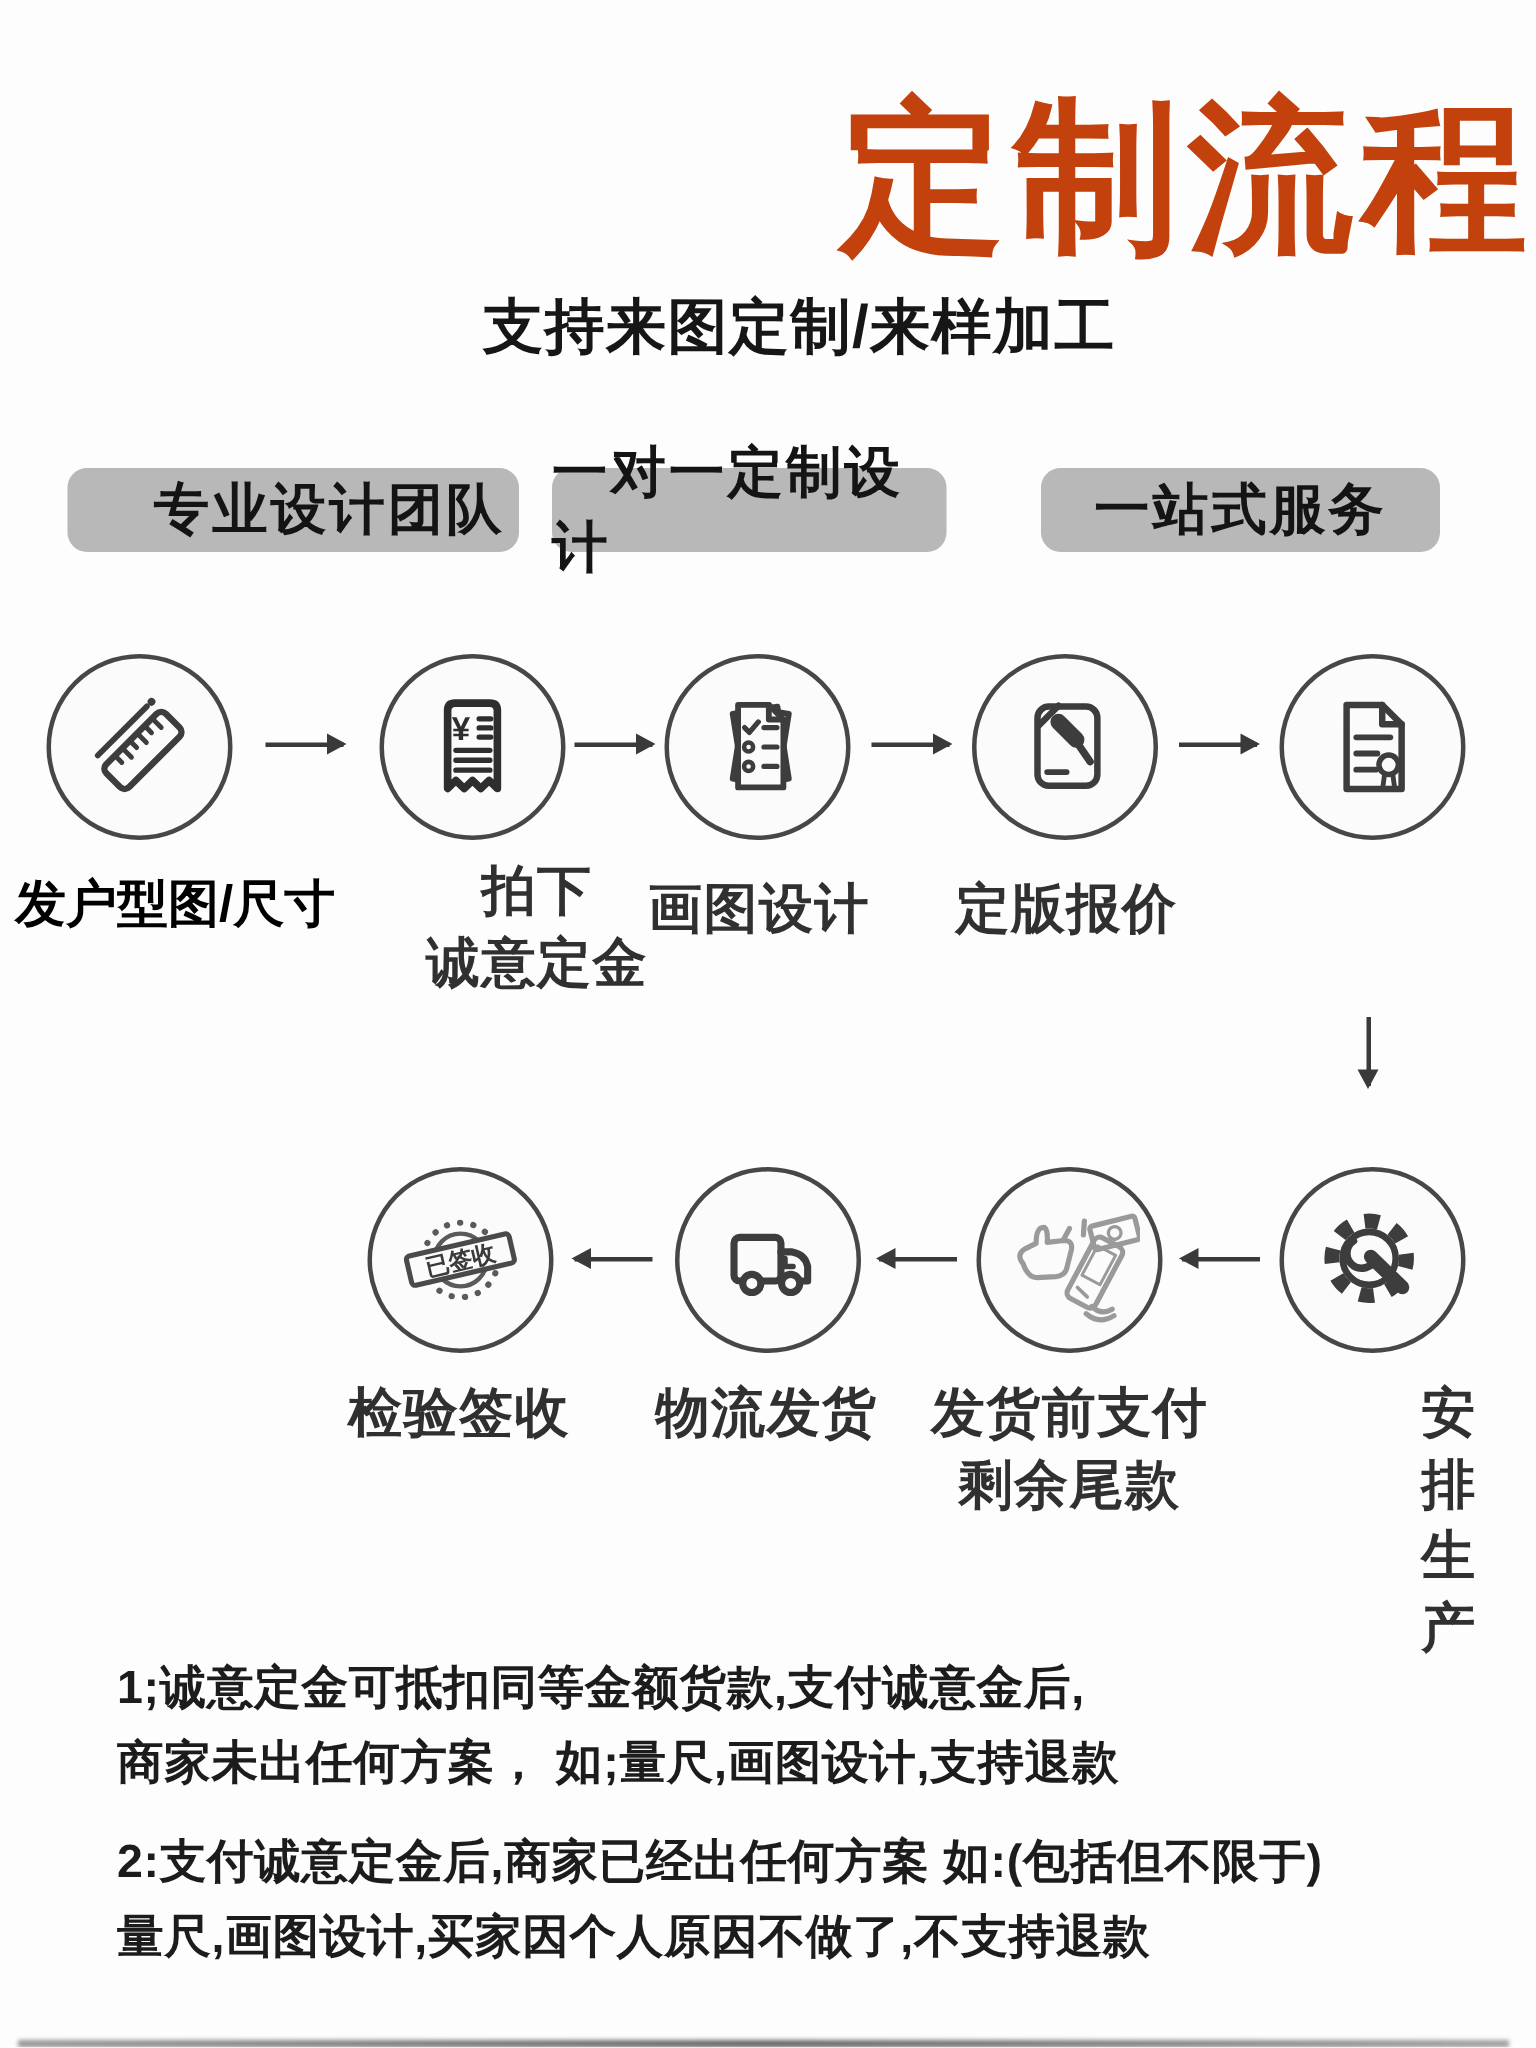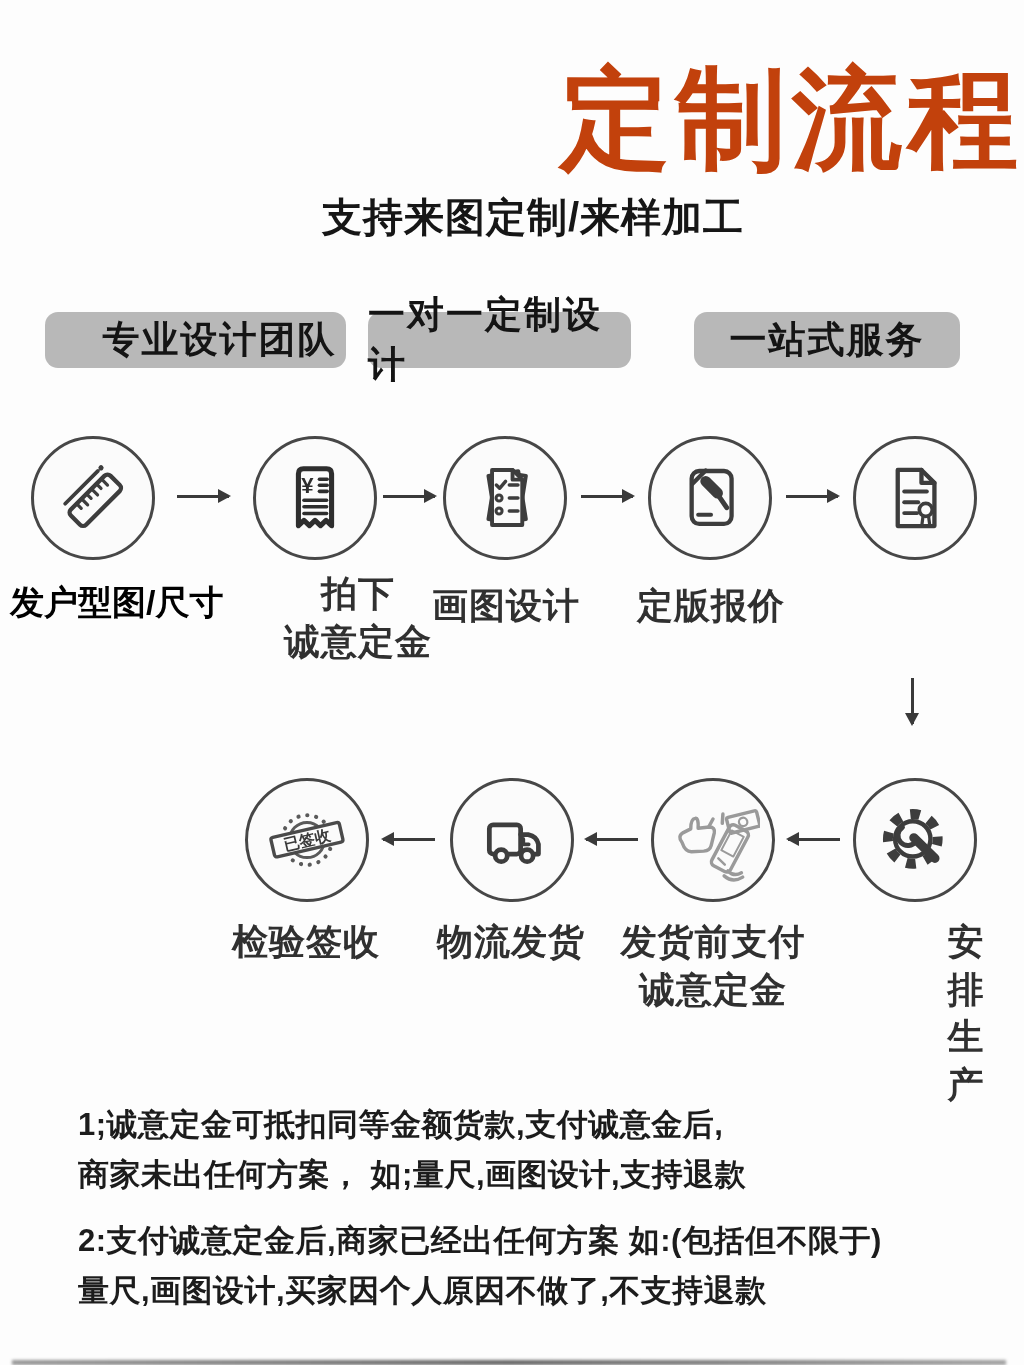--- a/index.html
+++ b/index.html
@@ -204,21 +204,21 @@
       <circle cx="38" cy="38" r="14.5" stroke-width="2.4"></circle>
       <g transform="rotate(-13 38 38)">
         <rect x="9" y="29.5" width="58" height="16.5" rx="2" fill="#fbfbfb" stroke-width="2.8" stroke="#4a4a4a"></rect>
         <text x="38" y="42.5" text-anchor="middle" font-size="13" font-weight="900" fill="#3a3a3a" stroke="none">已签收</text>
       </g>
     </svg>
   </div>
 
   <div class="lbl" style="left:966px;top:918px;">安排生产</div>
   <div class="lbl" style="left:713px;top:918px;">发货前支付
-诚意定金</div>
+剩余尾款</div>
   <div class="lbl" style="left:511px;top:918px;">物流发货</div>
   <div class="lbl" style="left:306px;top:918px;">检验签收</div>
 
   <div class="note" style="top:1100px;">1;诚意定金可抵扣同等金额货款,支付诚意金后,
 商家未出任何方案， 如;量尺,画图设计,支持退款</div>
   <div class="note" style="top:1216px;">2:支付诚意定金后,商家已经出任何方案 如:(包括但不限于)
 量尺,画图设计,买家因个人原因不做了,不支持退款</div>
 
   <div class="bottom-artifact"></div>
 </div>

